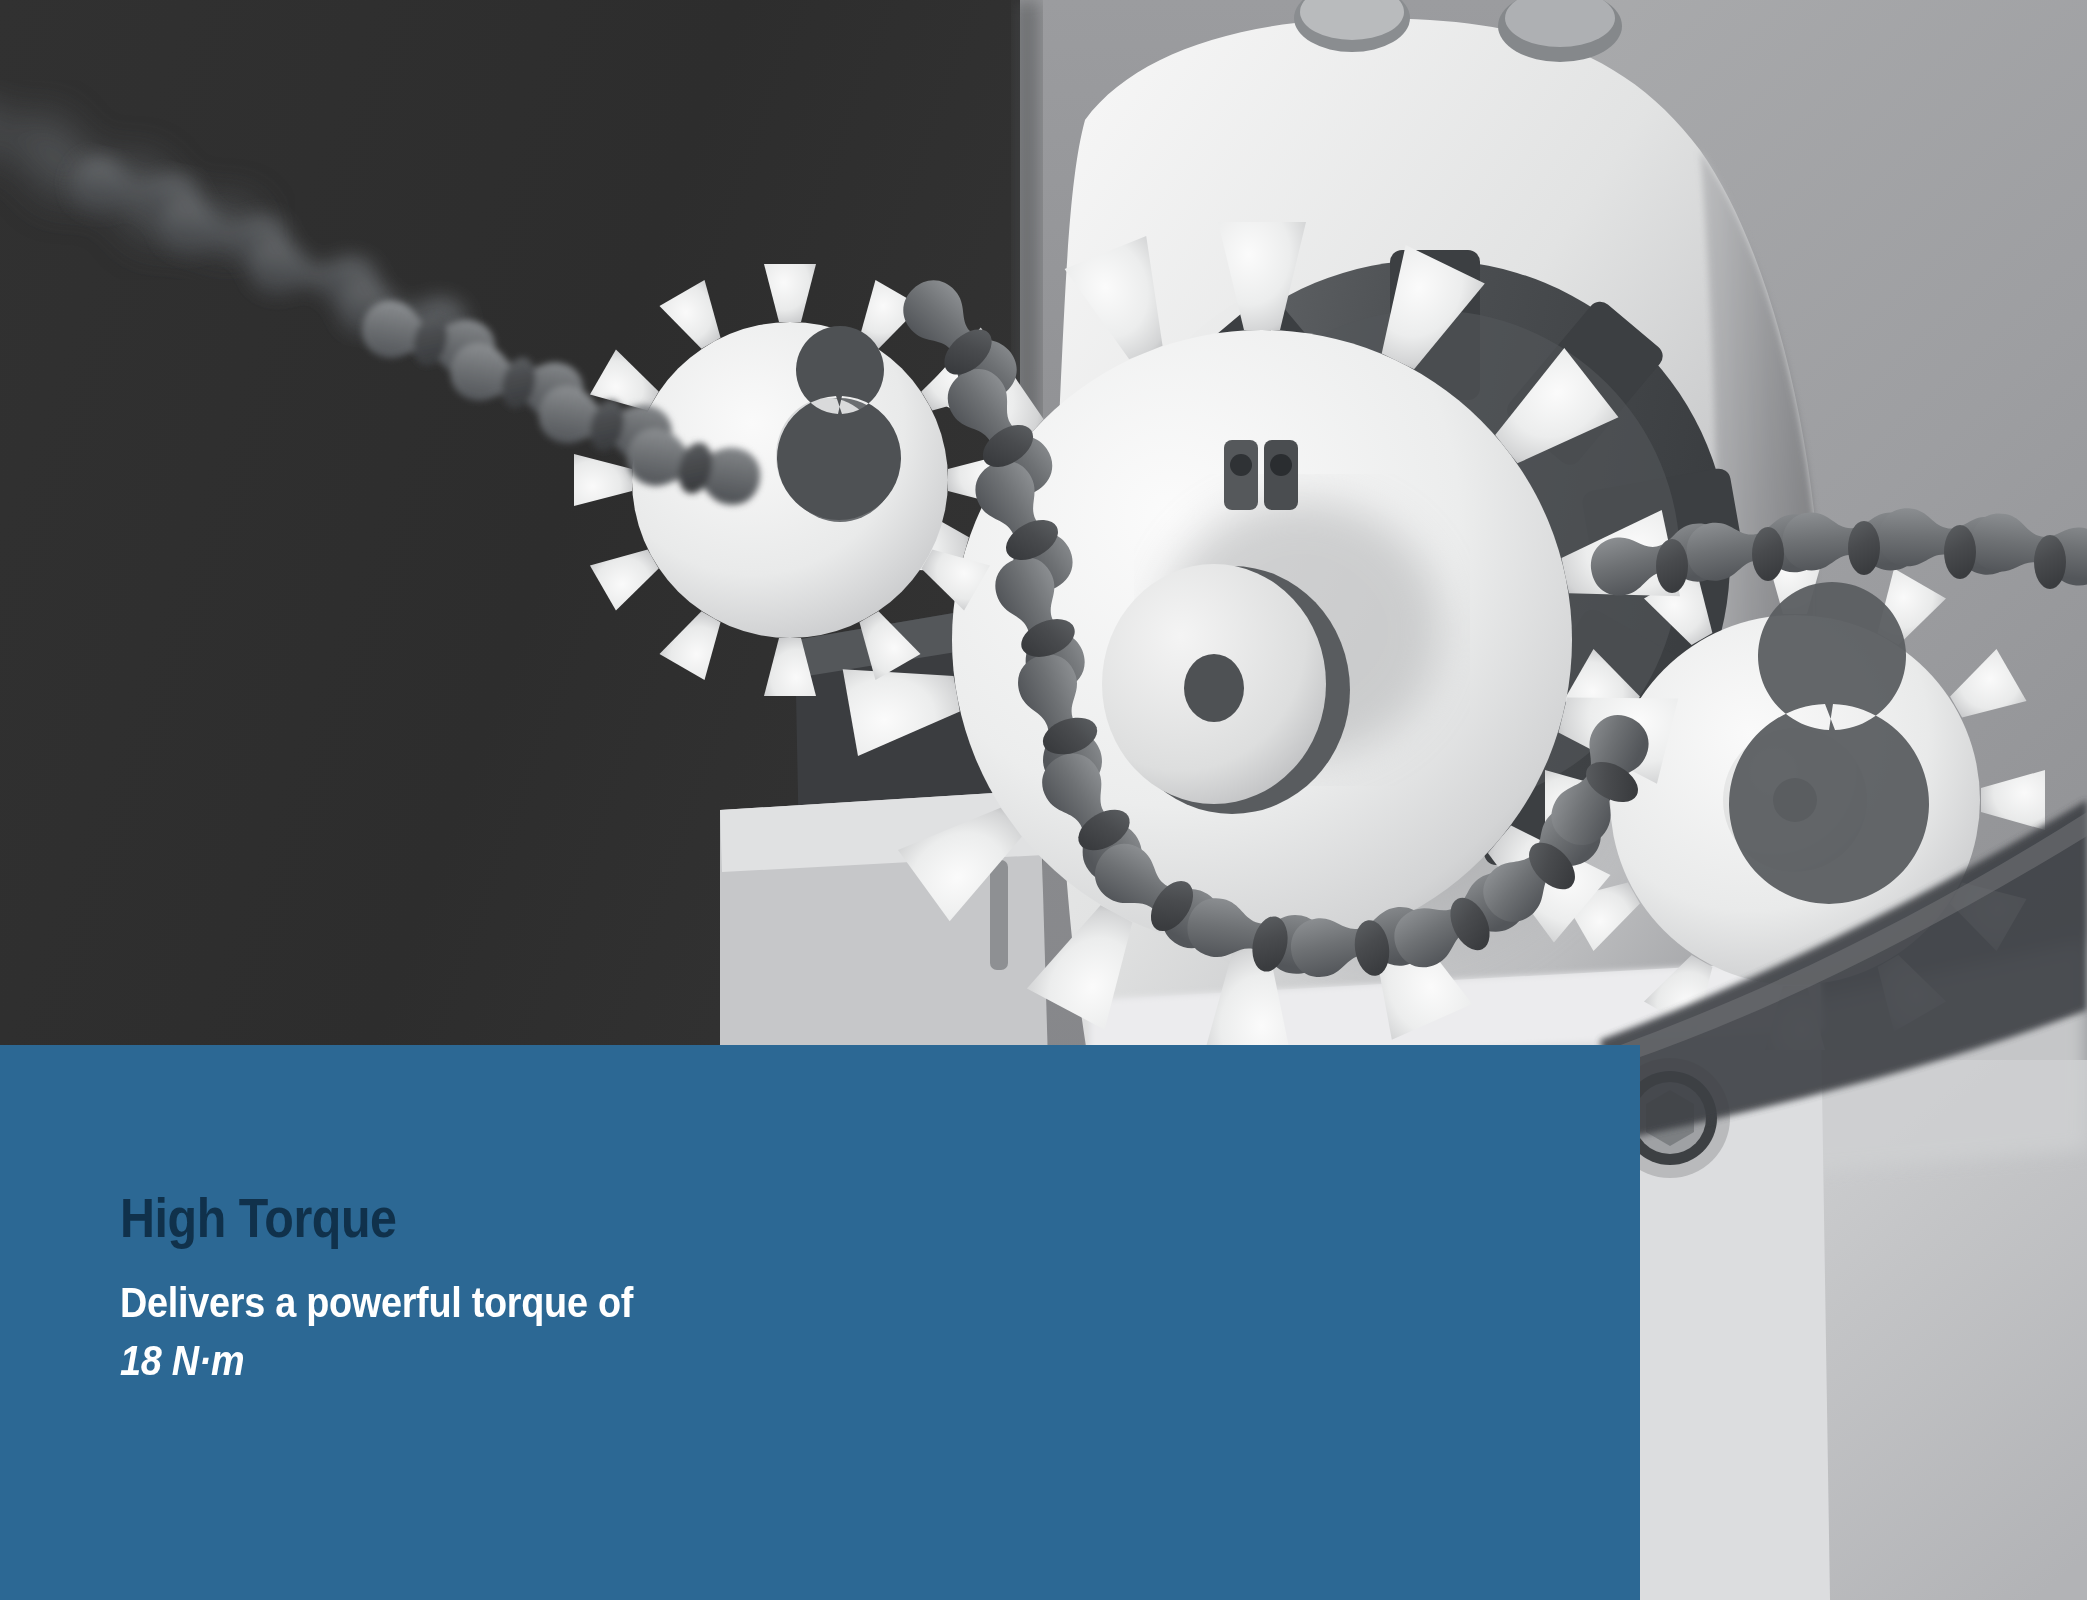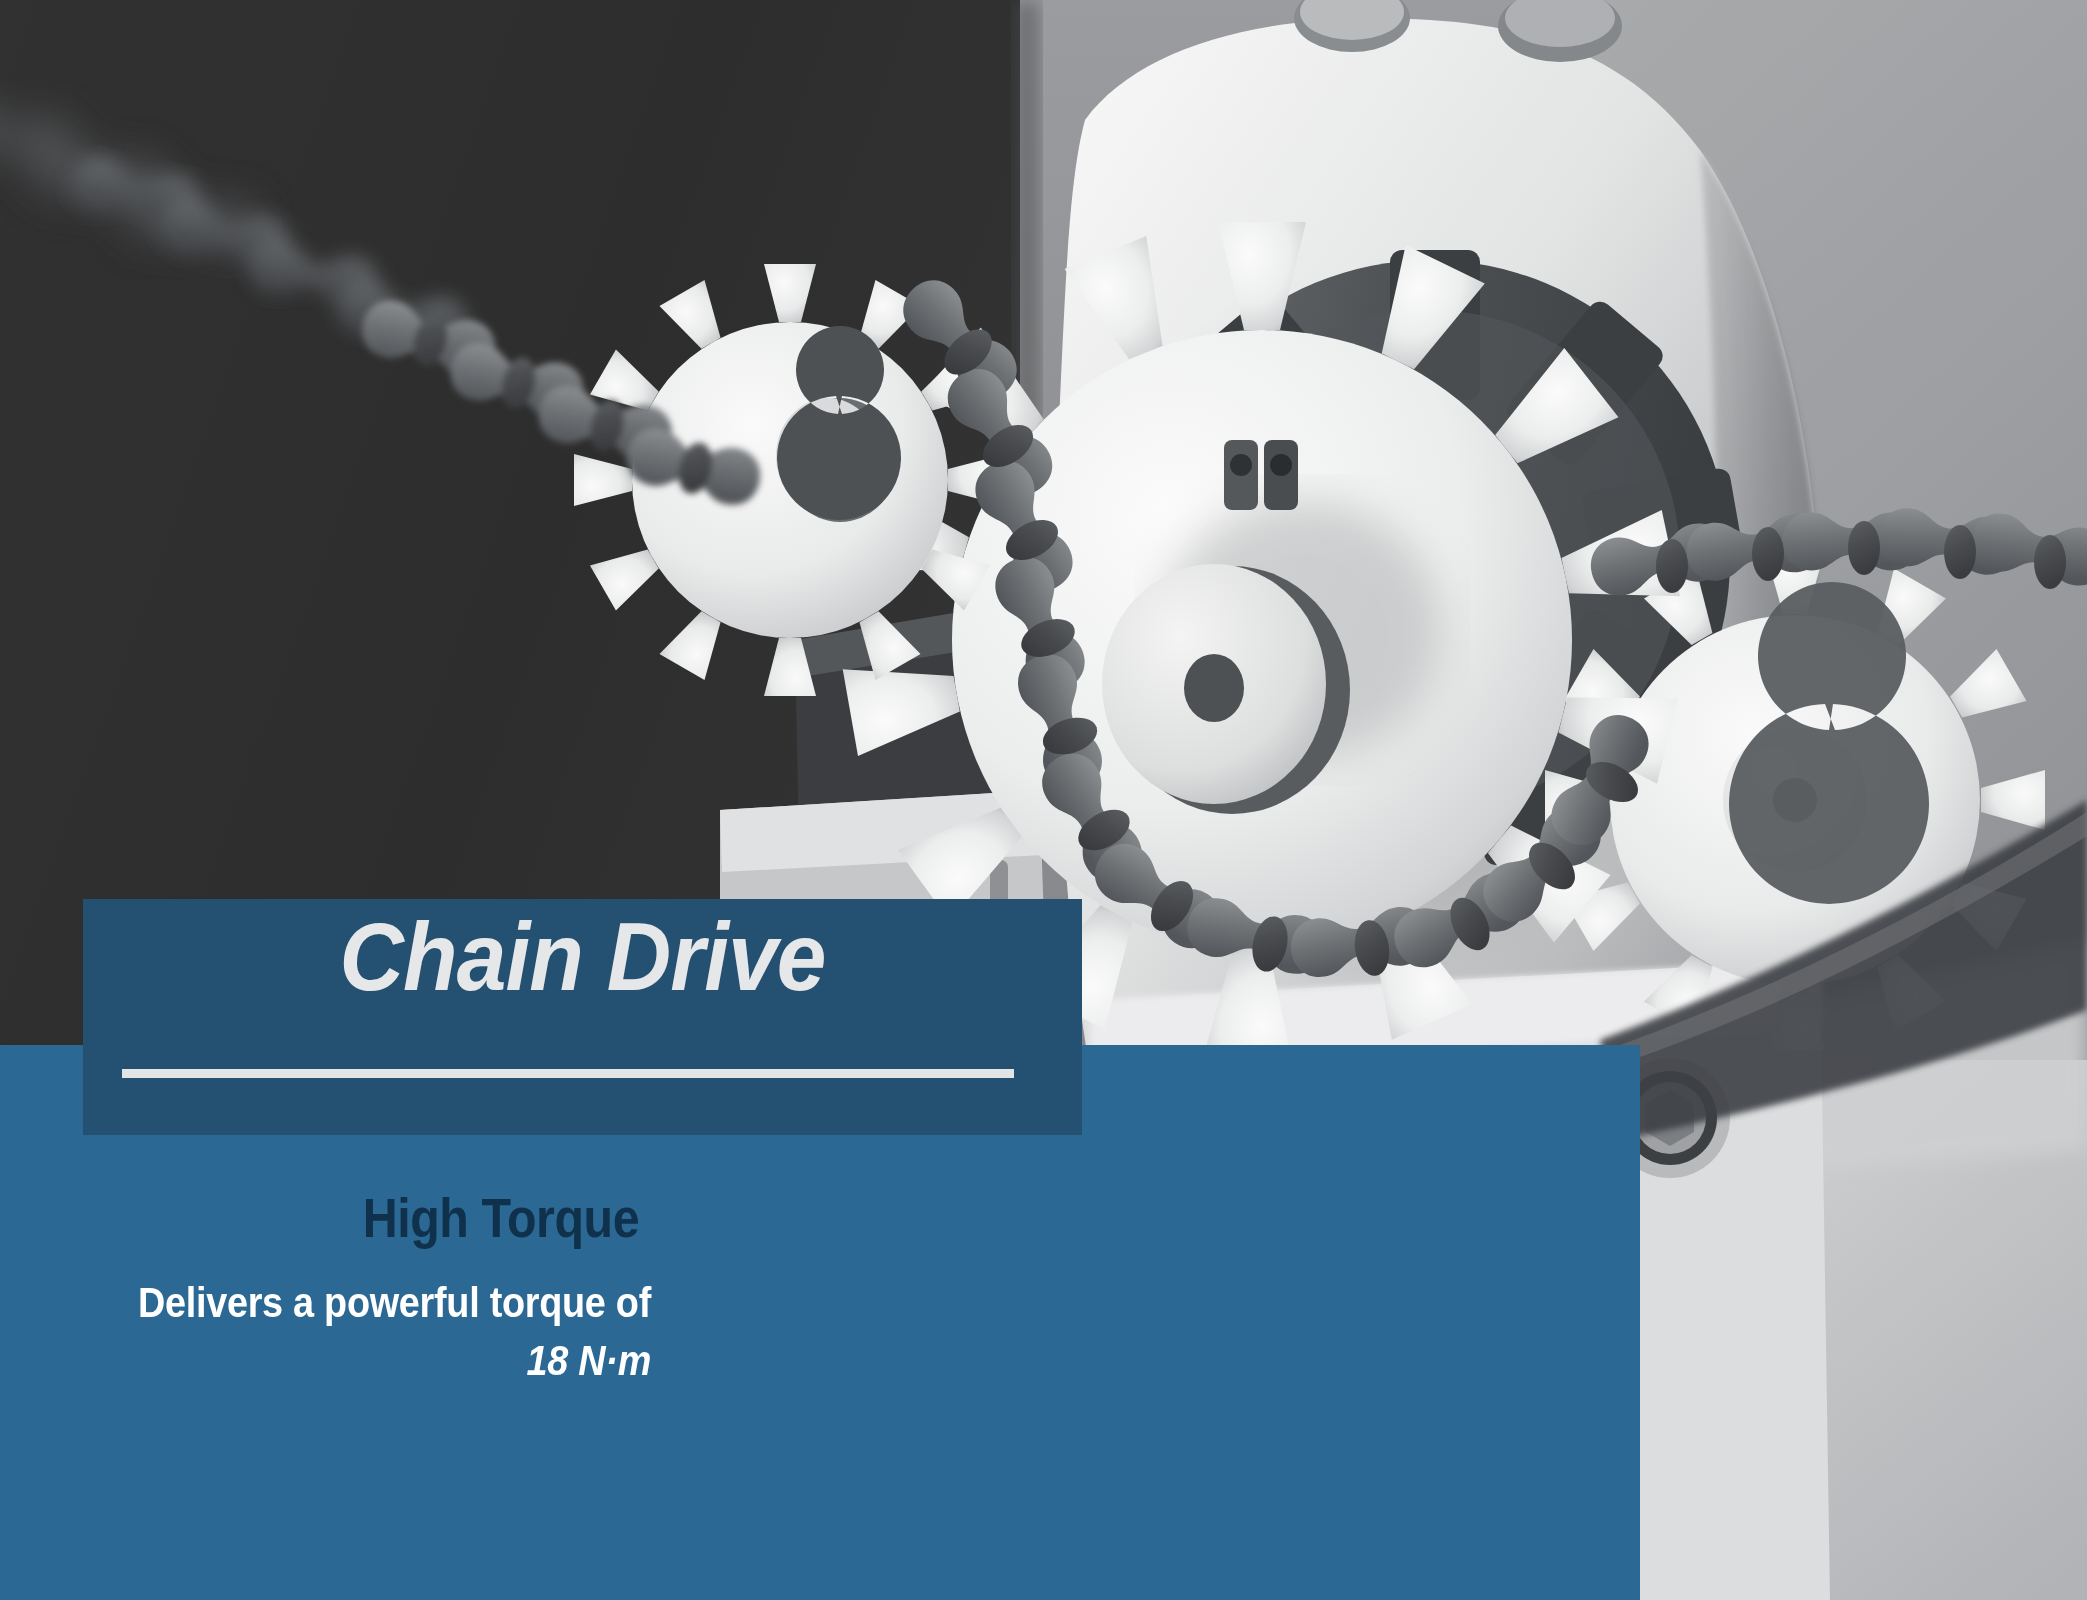--- a/index.html
+++ b/index.html
@@ -71,21 +71,20 @@
   .features {
     position: absolute;
     left: 0;
     top: 1190px;
     width: 1640px;
     height: 330px;
     display: flex;
   }
   .feature {
     box-sizing: border-box;
-    text-align: right;
   }
   .feature.col-1 { width: 710px; padding-left: 120px; }
   .feature.col-2 { width: 930px; padding-left: 118px; }
 
   .feature-title {
     font-size: 55px;
     line-height: 1.05;
     font-weight: bold;
     color: #10314b;
     font-family: "Liberation Sans Narrow", "Liberation Sans", sans-serif;
@@ -441,24 +440,20 @@
 
       <path d="M1600 1040 C1760 980 1920 900 2087 800 L2087 1010 C1930 1070 1760 1110 1620 1140 Z" fill="#3e4144" opacity="0.9" filter="url(#blurSmall)"></path>
       <path d="M1618 1046 C1770 990 1930 912 2087 812 L2087 836 C1930 932 1776 1010 1626 1062 Z" fill="#6f7275" opacity="0.6"></path>
 
       <rect x="0" y="0" width="2087" height="1600" fill="#ffffff" opacity="0.035" filter="url(#grain)"></rect>
     </g>
   </svg>
 
   <div class="panel-lower"></div>
 
-  <div class="title-plate">
-    <div class="title-text">Chain Drive</div>
-    <div class="title-rule"></div>
-  </div>
 
   <div class="features">
 
     <div class="feature col-1">
       <div class="feature-title">High Torque</div>
       <div class="feature-body">
         <span>Delivers a powerful torque of </span><span class="em">18 N·m</span>
       </div>
     </div>
 

